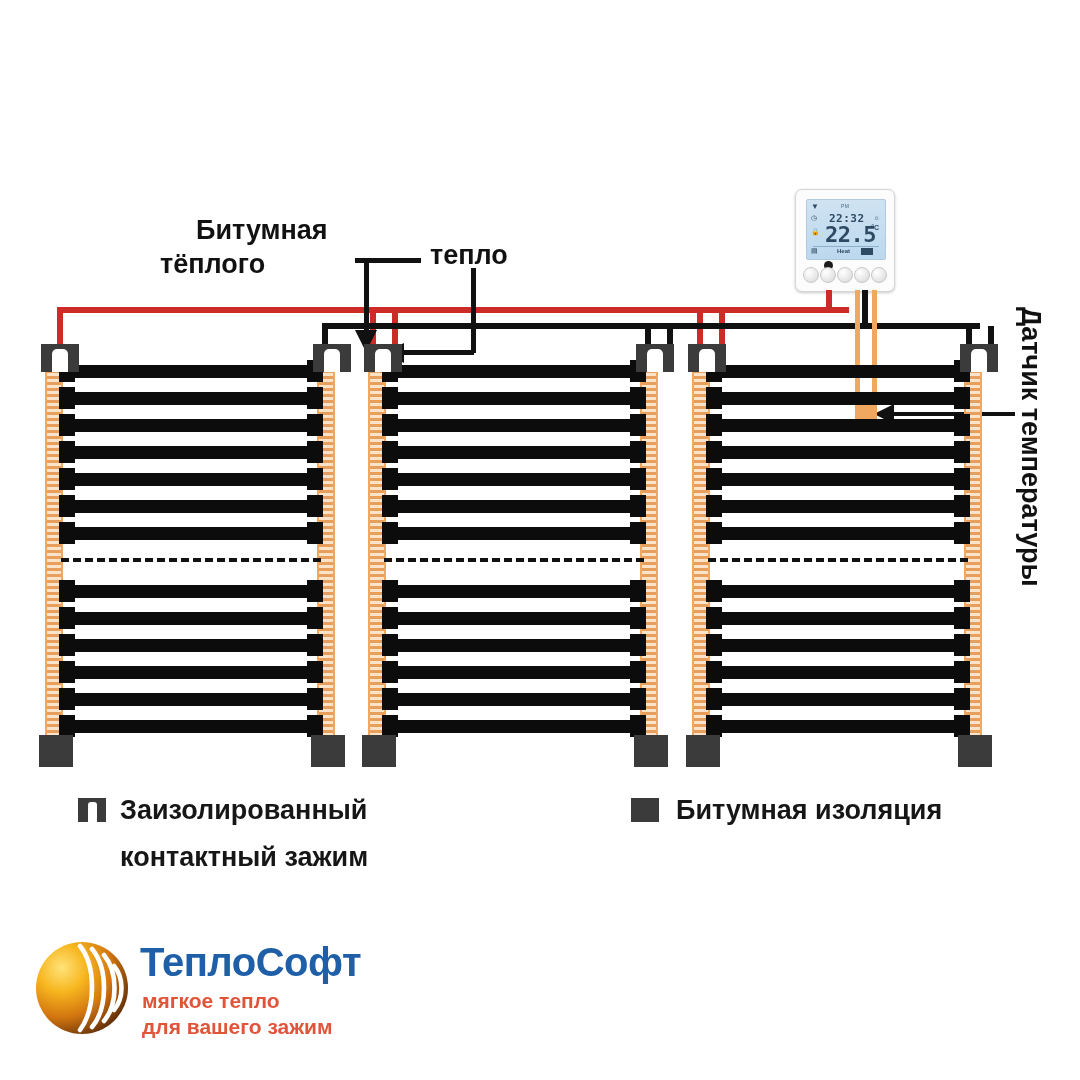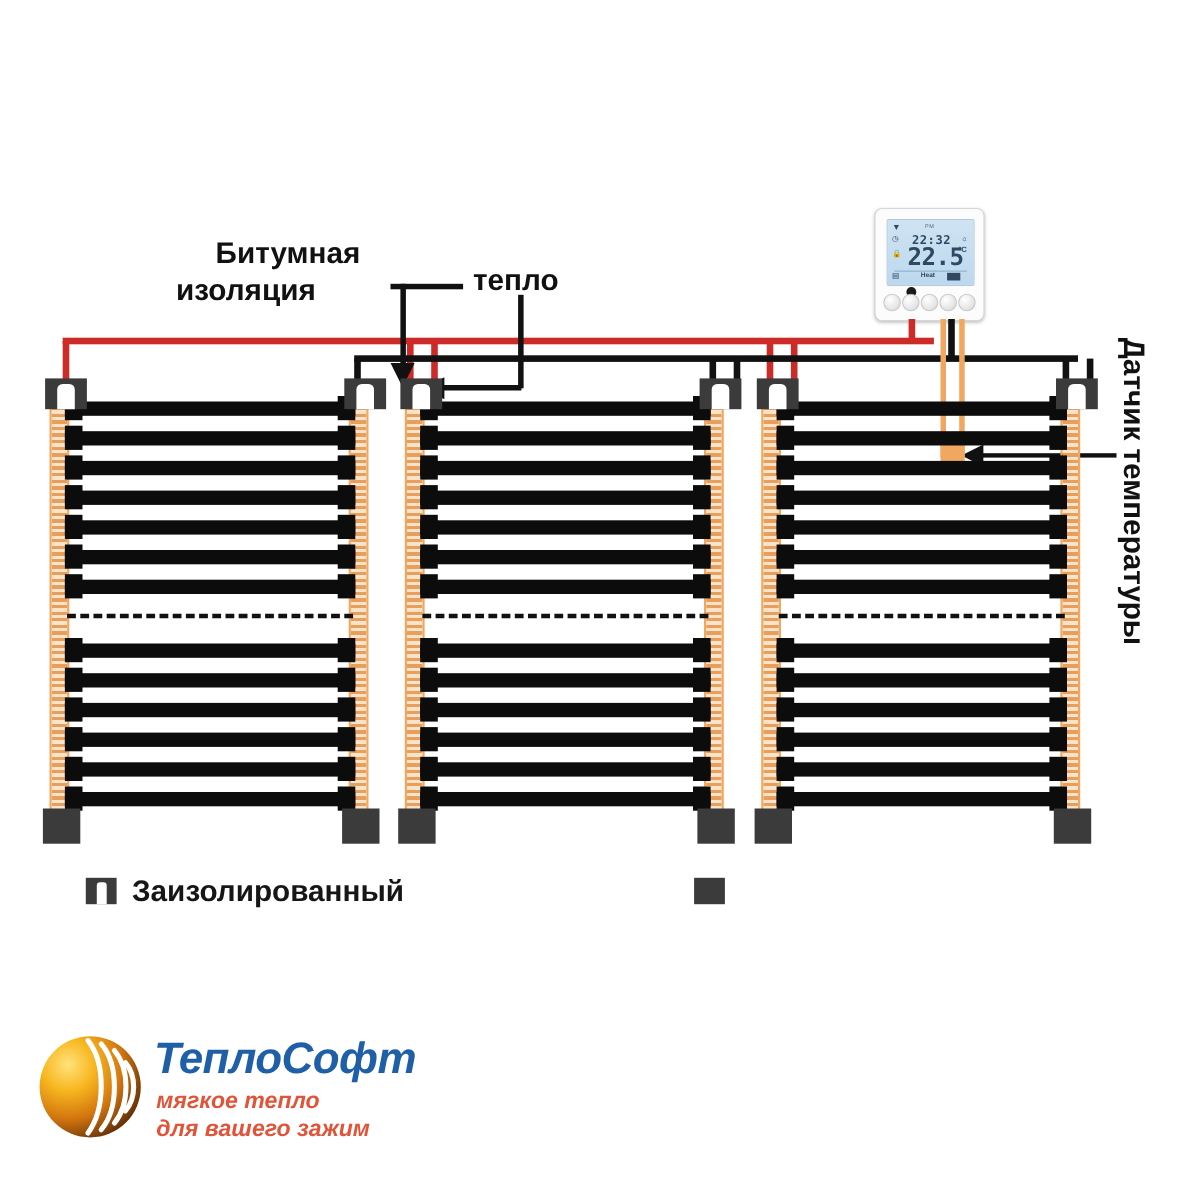--- a/index.html
+++ b/index.html
@@ -103,41 +103,41 @@
   .ah-left{border-top:10px solid transparent;border-bottom:10px solid transparent;border-right:20px solid #111;}
 
   
   .legend-swatch{position:absolute;width:28px;height:24px;background:#3b3b3b;}
   .legend-swatch .notch{
     position:absolute;left:10px;top:4px;width:9px;height:20px;background:#ffffff;border-radius:3px 3px 0 0;
   }
   .legend-text{position:absolute;font-size:27px;font-weight:bold;color:#161616;line-height:1.45;}
 
   
-  .logo-wrap{position:absolute;left:34px;top:938px;width:320px;height:104px;font-style:italic;}
+  .logo-wrap{position:absolute;left:34px;top:938px;width:320px;height:104px;}
   .logo-mark{position:absolute;left:0;top:2px;width:96px;height:96px;}
   .logo-name{position:absolute;left:106px;top:2px;font-size:40px;font-weight:bold;color:#1f5fa8;letter-spacing:-.5px;}
   .logo-tag{position:absolute;left:108px;top:50px;font-size:21px;font-weight:bold;color:#e0543a;line-height:1.22;}
 
   .vert-label{
     position:absolute;
     transform-origin:left top;
     transform:rotate(90deg);
     white-space:nowrap;
   }
 </style>
 </head>
 <body>
 
 <div id="stage">
 
 
 
   <div class="lbl" style="left:196px;top:215px;font-size:27px;">Битумная</div>
-  <div class="lbl" style="left:160px;top:249px;font-size:27px;">изоляция</div>
+  <div class="lbl" style="left:160px;top:249px;font-size:27px;">тёплого</div>
 
   <div class="lbl" style="left:430px;top:240px;font-size:27px;">тепло</div>
 
   <div class="vert-label lbl" style="left:1046px;top:307px;font-size:27px;">Датчик температуры</div>
 
   <div class="thermostat">
     <div class="thermo-screen">
       <div class="ts-row ts-wifi">▼</div>
       <div class="ts-row ts-small-top">PM</div>
       <div class="ts-row ts-clock-ic">◷</div>
@@ -357,22 +357,24 @@
   <div class="bitumen-block" style="left:311px;top:735px;"></div>
   <div class="bitumen-block" style="left:362px;top:735px;"></div>
   <div class="bitumen-block" style="left:634px;top:735px;"></div>
   <div class="bitumen-block" style="left:686px;top:735px;"></div>
   <div class="bitumen-block" style="left:958px;top:735px;"></div>
 
   <div class="legend-swatch" style="left:78px;top:798px;">
     <div class="notch"></div>
   </div>
   <div class="legend-text" style="left:120px;top:791px;">Заизолированный</div>
+  <div class="legend-text" style="left:120px;top:838px;">контактный зажим</div>
 
   <div class="legend-swatch" style="left:631px;top:798px;"></div>
+  <div class="legend-text" style="left:676px;top:791px;">Битумная изоляция</div>
 
   <div class="logo-wrap">
     <svg class="logo-mark" viewBox="0 0 96 96">
       <defs>
         <radialGradient id="sphereGrad" cx="28%" cy="28%" r="82%">
           <stop offset="0%" stop-color="#ffe37a"></stop>
           <stop offset="32%" stop-color="#f7b61f"></stop>
           <stop offset="66%" stop-color="#d2750f"></stop>
           <stop offset="100%" stop-color="#5e2d08"></stop>
         </radialGradient>

